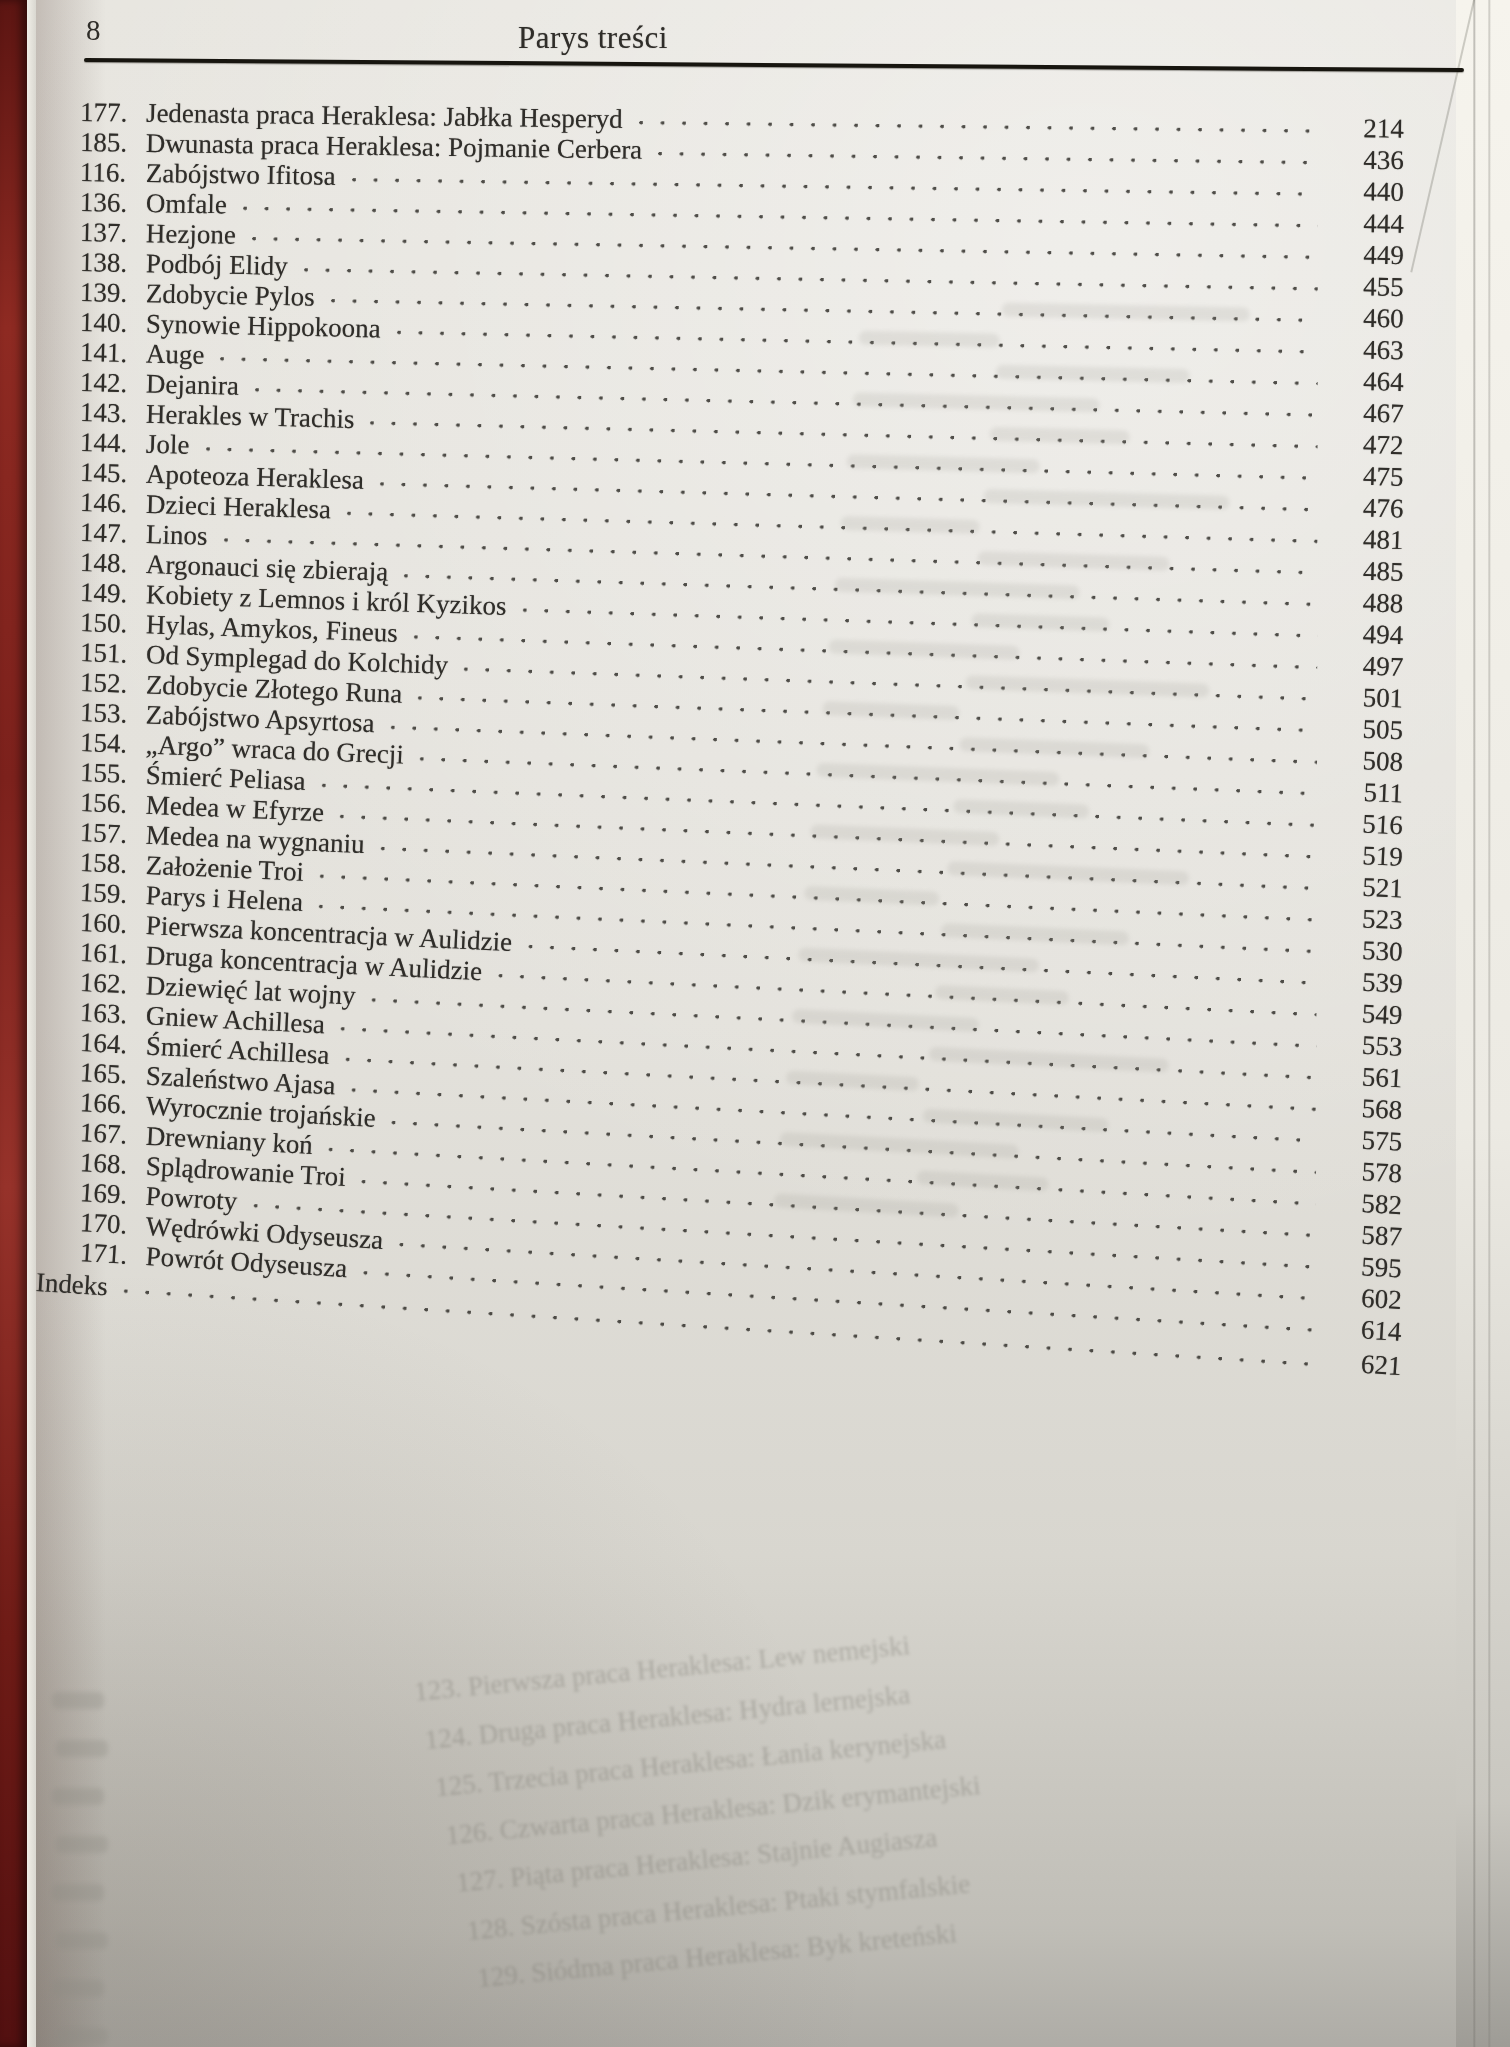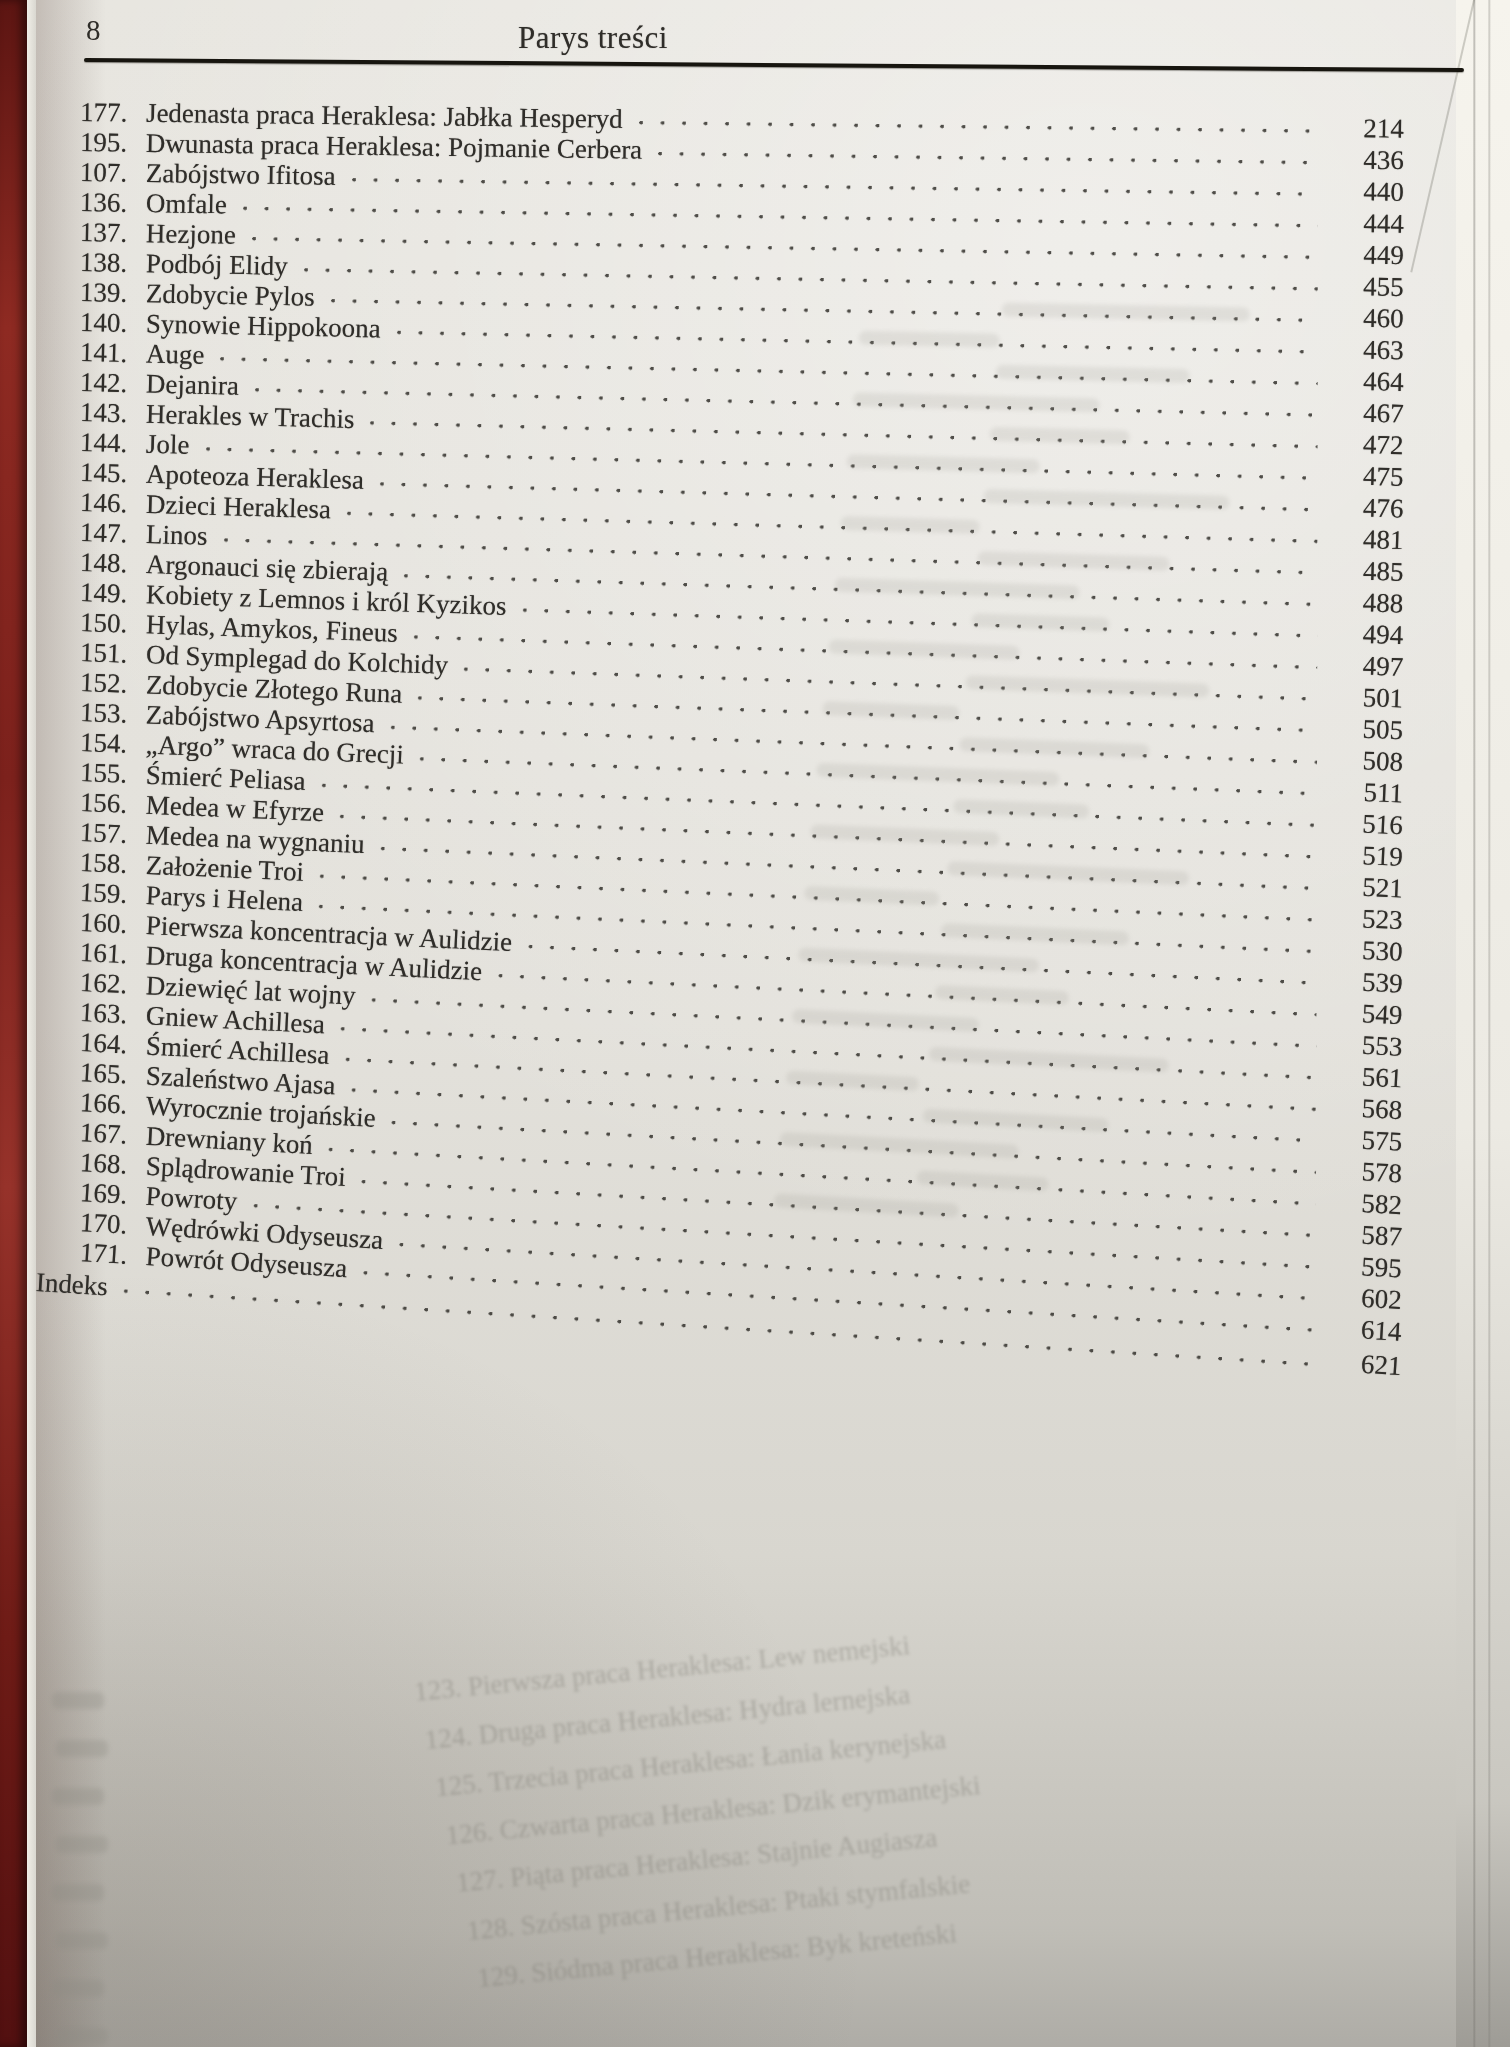--- a/index.html
+++ b/index.html
@@ -74,27 +74,27 @@
   <div class="rule"></div>
 
   <main class="toc">
       <div class="row" style="transform: rotate(0.72deg);">
     <span class="num">177.</span>
     <span class="title">Jedenasta praca Heraklesa: Jabłka Hesperyd</span>
     <span class="leader"></span>
     <span class="pg">214</span>
   </div>
       <div class="row" style="transform: rotate(0.792deg);">
-    <span class="num">195.</span>
+    <span class="num">185.</span>
     <span class="title">Dwunasta praca Heraklesa: Pojmanie Cerbera</span>
     <span class="leader"></span>
     <span class="pg">436</span>
   </div>
       <div class="row" style="transform: rotate(0.864deg);">
-    <span class="num">107.</span>
+    <span class="num">116.</span>
     <span class="title">Zabójstwo Ifitosa</span>
     <span class="leader"></span>
     <span class="pg">440</span>
   </div>
       <div class="row" style="transform: rotate(0.936deg);">
     <span class="num">136.</span>
     <span class="title">Omfale</span>
     <span class="leader"></span>
     <span class="pg">444</span>
   </div>

